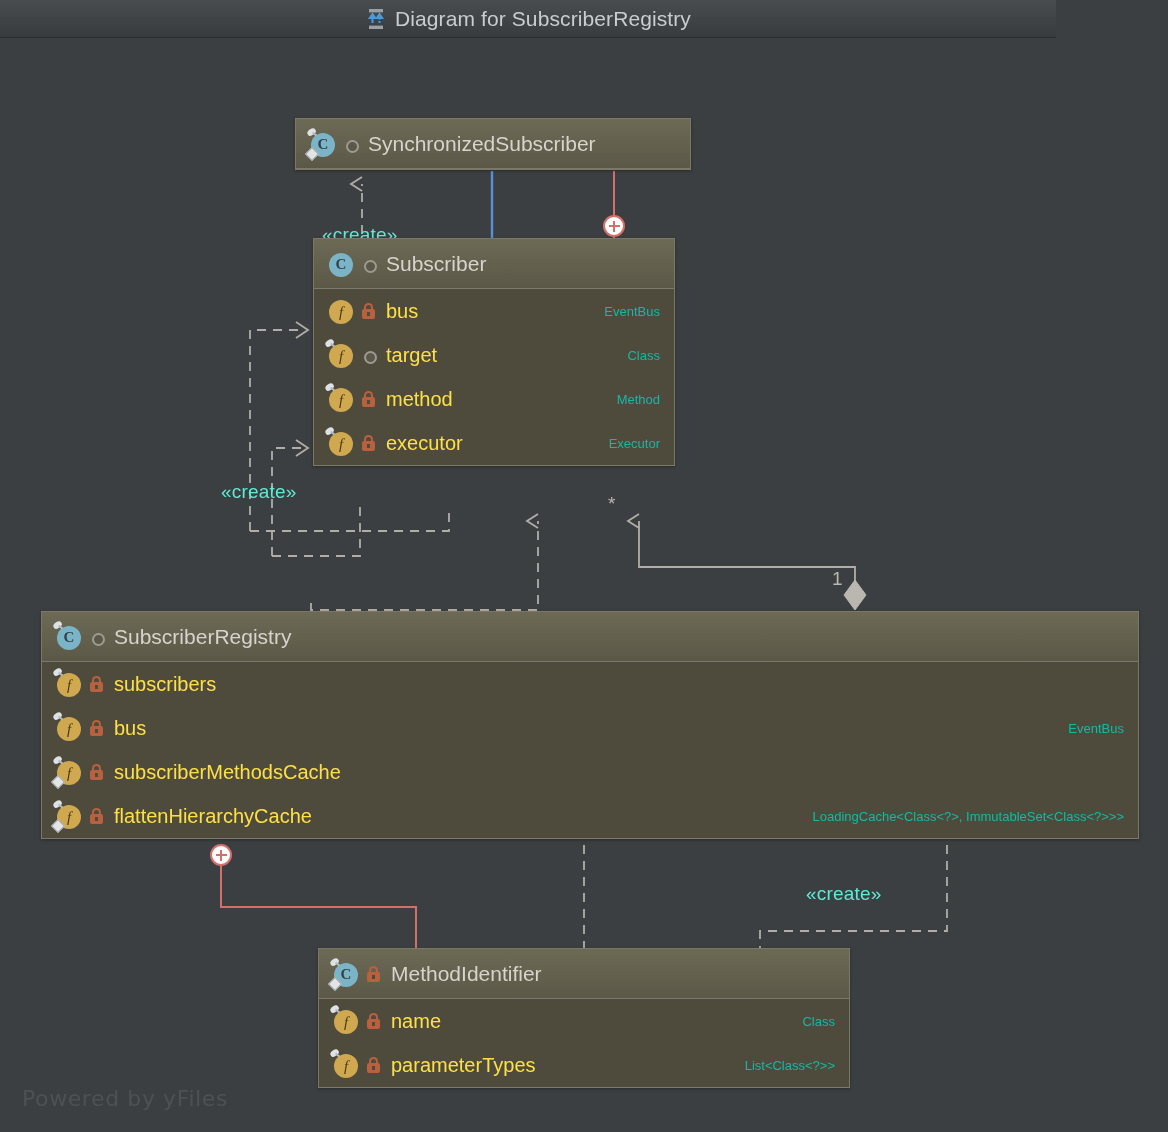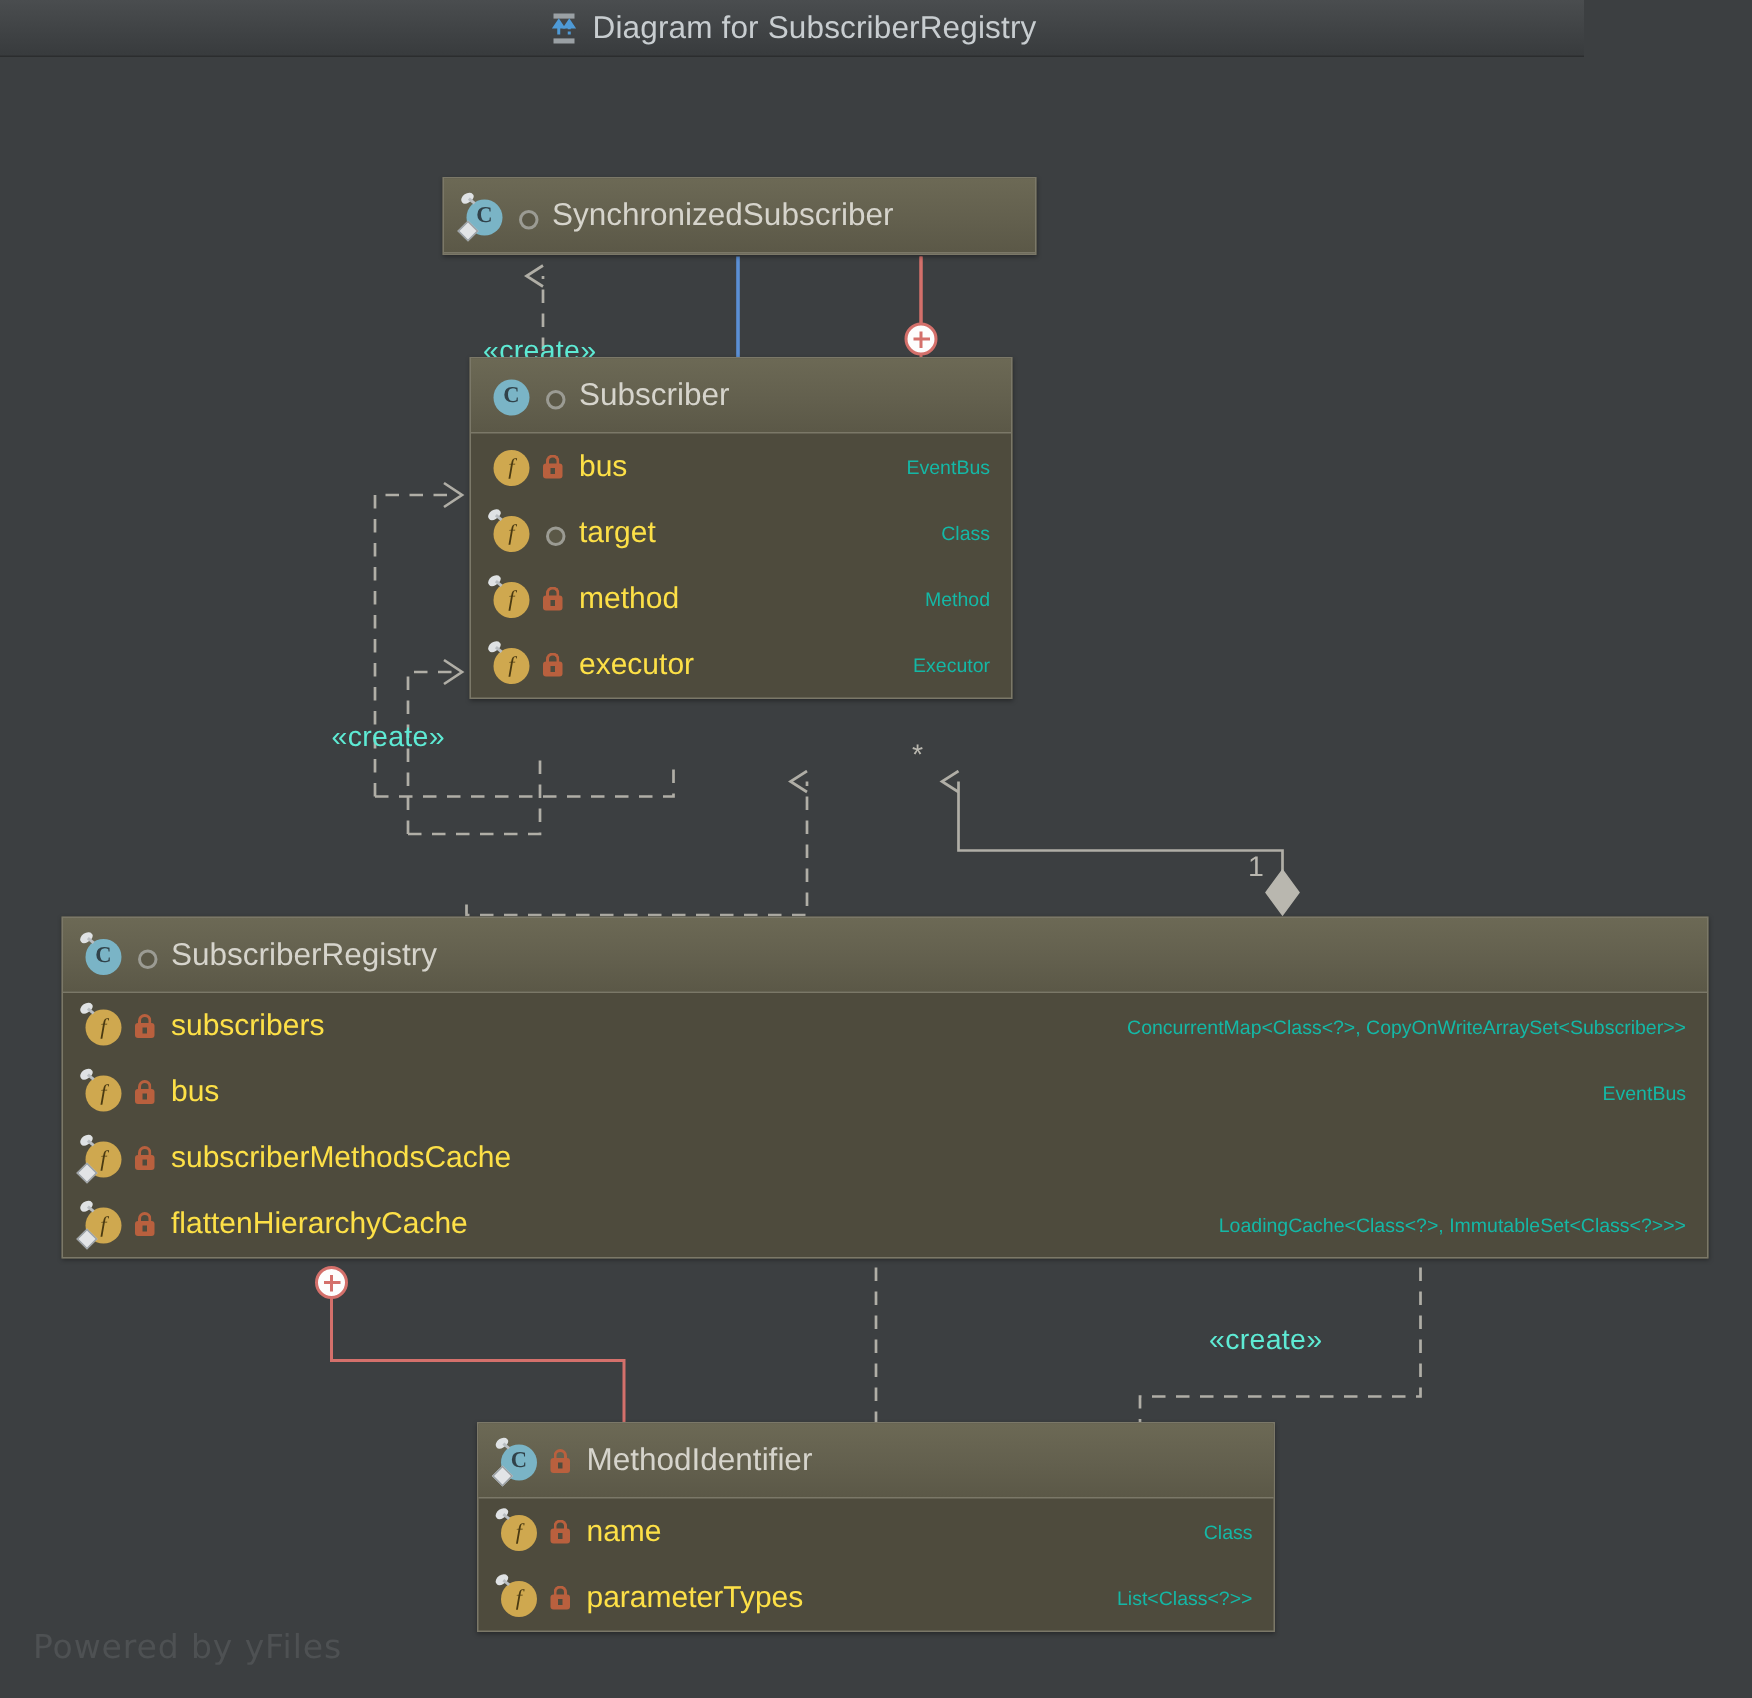--- a/index.html
+++ b/index.html
@@ -409,21 +409,20 @@
       <span class="ico-field">
         <span class="disc">f</span>
           <span class="mk-final"></span>
       </span>
       <span class="vis vis-private">
         <span class="lk-shk"></span>
           <span class="lk-body"></span>
           <span class="lk-dot"></span>
       </span>
       <span class="fname">subscribers</span>
-      <span class="ftype">ConcurrentMap&lt;Class&lt;?&gt;, CopyOnWriteArraySet&lt;Subscriber&gt;&gt;</span>
     </div>
 
     <div class="row">
       <span class="ico-field">
         <span class="disc">f</span>
           <span class="mk-final"></span>
       </span>
       <span class="vis vis-private">
         <span class="lk-shk"></span>
           <span class="lk-body"></span>

